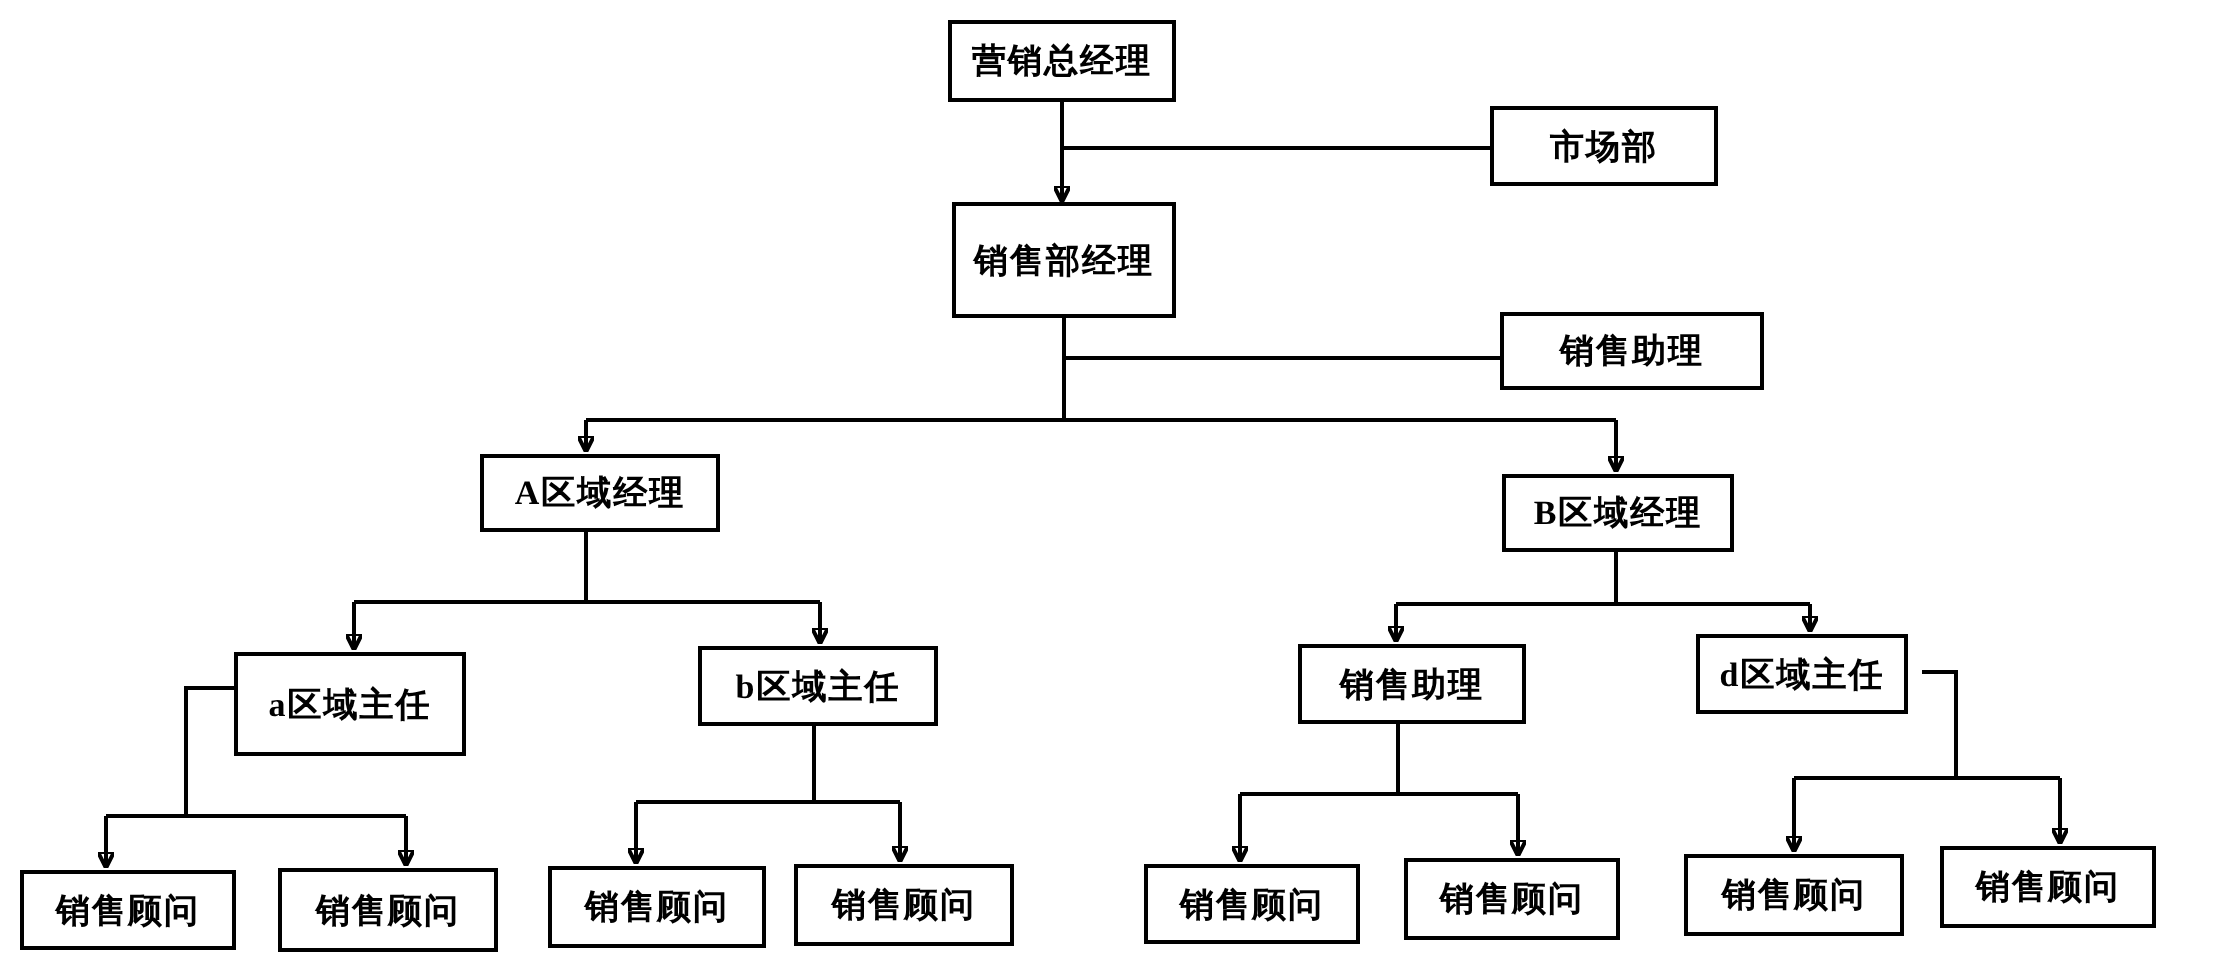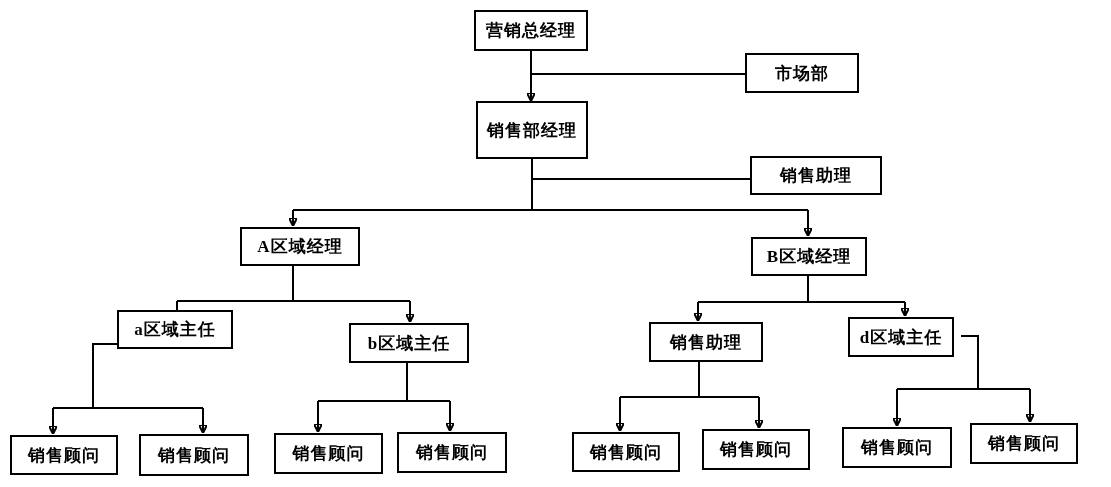--- a/index.html
+++ b/index.html
@@ -93,21 +93,21 @@
 
   <div class="node" style="left:474px; top:10px; width:114px; height:41px;">营销总经理</div>
   <div class="node" style="left:745px; top:53px; width:114px; height:40px;">市场部</div>
 
   <div class="node" style="left:476px; top:101px; width:112px; height:58px;">销售部经理</div>
   <div class="node" style="left:750px; top:156px; width:132px; height:39px;">销售助理</div>
 
   <div class="node" style="left:240px; top:227px; width:120px; height:39px;">A区域经理</div>
   <div class="node" style="left:751px; top:237px; width:116px; height:39px;">B区域经理</div>
 
-  <div class="node" style="left:117px; top:310px; width:116px; height:39px;">a区域主任</div>
+  <div class="node" style="left:117px; top:326px; width:116px; height:52px;">a区域主任</div>
   <div class="node" style="left:349px; top:323px; width:120px; height:40px;">b区域主任</div>
   <div class="node" style="left:649px; top:322px; width:114px; height:40px;">销售助理</div>
   <div class="node" style="left:848px; top:317px; width:106px; height:40px;">d区域主任</div>
 
   <div class="node" style="left:10px; top:435px; width:108px; height:40px;">销售顾问</div>
   <div class="node" style="left:139px; top:434px; width:110px; height:42px;">销售顾问</div>
   <div class="node" style="left:274px; top:433px; width:109px; height:41px;">销售顾问</div>
   <div class="node" style="left:397px; top:432px; width:110px; height:41px;">销售顾问</div>
   <div class="node" style="left:572px; top:432px; width:108px; height:40px;">销售顾问</div>
   <div class="node" style="left:702px; top:429px; width:108px; height:41px;">销售顾问</div>

